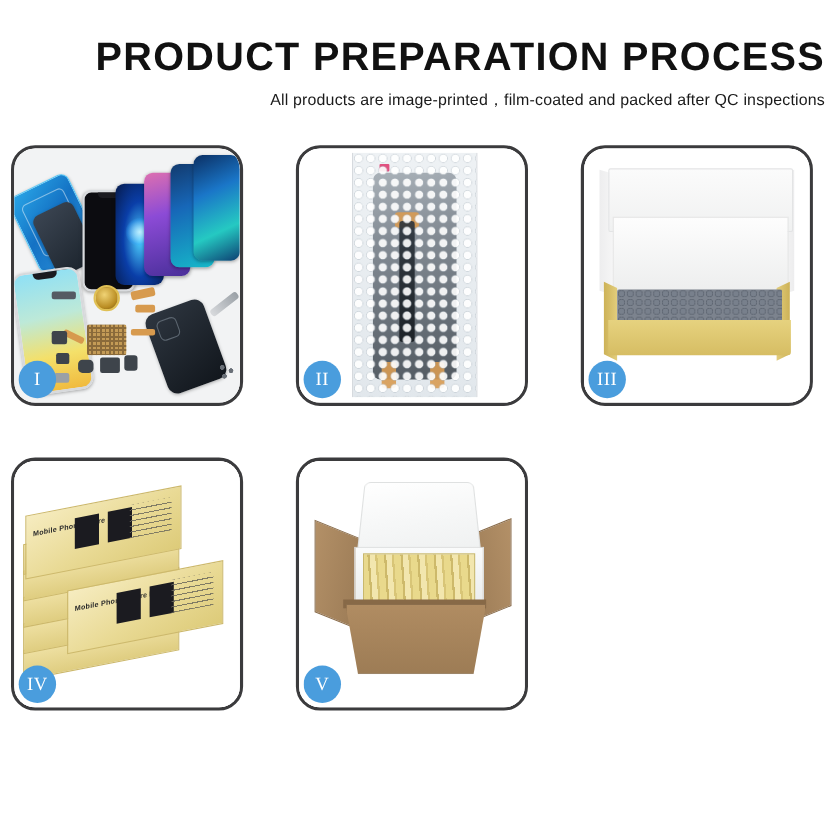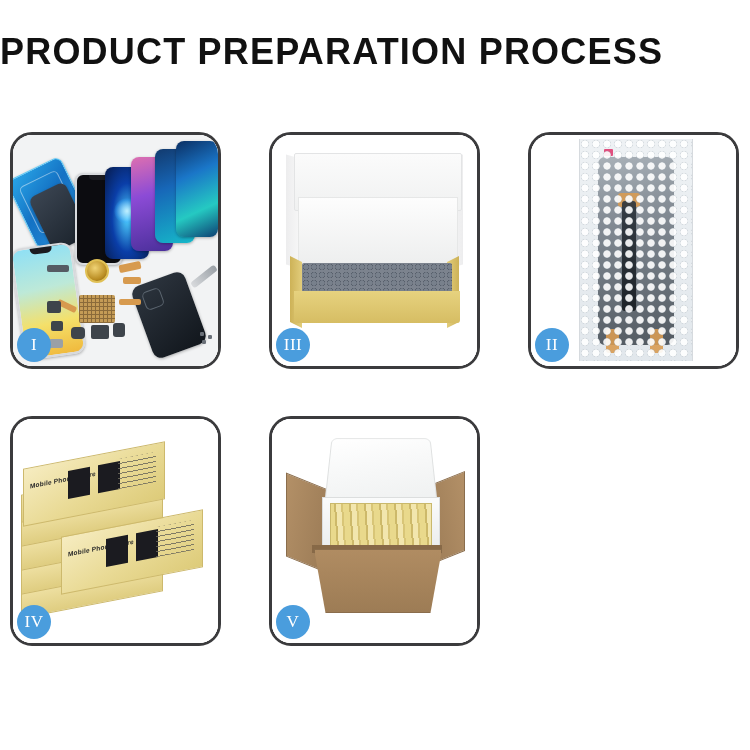--- a/index.html
+++ b/index.html
@@ -10,21 +10,21 @@
   body {
     width: 750px;
     height: 750px;
     overflow: hidden;
     font-family: "Liberation Sans", sans-serif;
     position: relative;
   }
 
   
   .header {
-    text-align: left;
+    text-align: right;
     padding-top: 32px;
   }
   .page-title {
     font-family: "Liberation Sans", sans-serif;
     font-size: 36px;
     font-weight: bold;
     letter-spacing: 1.2px;
     color: #111111;
     margin: 0;
     line-height: 1.1;
@@ -389,20 +389,21 @@
   .sc-seam-b {
     position:absolute; left:58px; top:152px; width:9px; height:20px;
     background: rgba(120,94,62,.5);
   }
 </style>
 </head>
 <body>
 
 <div class="header">
   <h1 class="page-title">PRODUCT PREPARATION PROCESS</h1>
+  <p class="page-subtitle">All products are image-printed，film-coated and packed after QC inspections</p>
 </div>
 
 <div class="grid">
 
   <div class="panel">
     <div class="panel-inner">
       <div class="scene-parts">
         <div class="ph ph-blue-adh"></div>
         <div class="ph ph-backglass"></div>
         <div class="ph ph-glass-black"></div>
@@ -428,53 +429,53 @@
         <div class="tiny-part" style="left:36px;top:204px;width:14px;height:9px;background:#9aa0a6;"></div>
         <div class="tool-tweezer"></div>
         <div class="screws"></div>
       </div>
     </div>
     <div class="badge">I</div>
   </div>
 
   <div class="panel">
     <div class="panel-inner">
-      <div class="scene-openbox">
-        <div class="ob-lid-left"></div>
-        <div class="ob-lid-right"></div>
-        <div class="ob-lid-back"></div>
-        <div class="ob-foam-back"></div>
-        <div class="ob-tray-left"></div>
-        <div class="ob-tray-right"></div>
-        <div class="ob-bubble-fill"></div>
-        <div class="ob-tray-front"></div>
-      </div>
-    </div>
-    <div class="badge">III</div>
-  </div>
-
-  <div class="panel">
-    <div class="panel-inner">
       <div class="scene-bubble">
         <div class="bubble-bag">
           <div class="lcd-panel"></div>
           <div class="lcd-conn"></div>
           <div class="lcd-flex"></div>
           <div class="lcd-foot" style="left:26px;"></div>
           <div class="lcd-foot" style="left:70px;"></div>
           <div class="pink-tab"></div>
           <div class="bubble-tex"></div>
         </div>
       </div>
     </div>
     <div class="badge">II</div>
   </div>
 
   <div class="panel">
     <div class="panel-inner">
+      <div class="scene-openbox">
+        <div class="ob-lid-left"></div>
+        <div class="ob-lid-right"></div>
+        <div class="ob-lid-back"></div>
+        <div class="ob-foam-back"></div>
+        <div class="ob-tray-left"></div>
+        <div class="ob-tray-right"></div>
+        <div class="ob-bubble-fill"></div>
+        <div class="ob-tray-front"></div>
+      </div>
+    </div>
+    <div class="badge">III</div>
+  </div>
+
+  <div class="panel">
+    <div class="panel-inner">
       <div class="scene-stack">
         <div class="sbox" style="left:8px;top:158px;"></div>
         <div class="sbox" style="left:8px;top:134px;"></div>
         <div class="sbox" style="left:8px;top:110px;"></div>
         <div class="sbox" style="left:8px;top:86px;"></div>
         <div class="sbox" style="left:8px;top:62px;"></div>
 
         <div class="sbox-top" style="left:48px;top:104px;">
           <div class="sbox-label">Mobile Phone Spare Parts</div>
           <div class="sbox-screens"></div>

